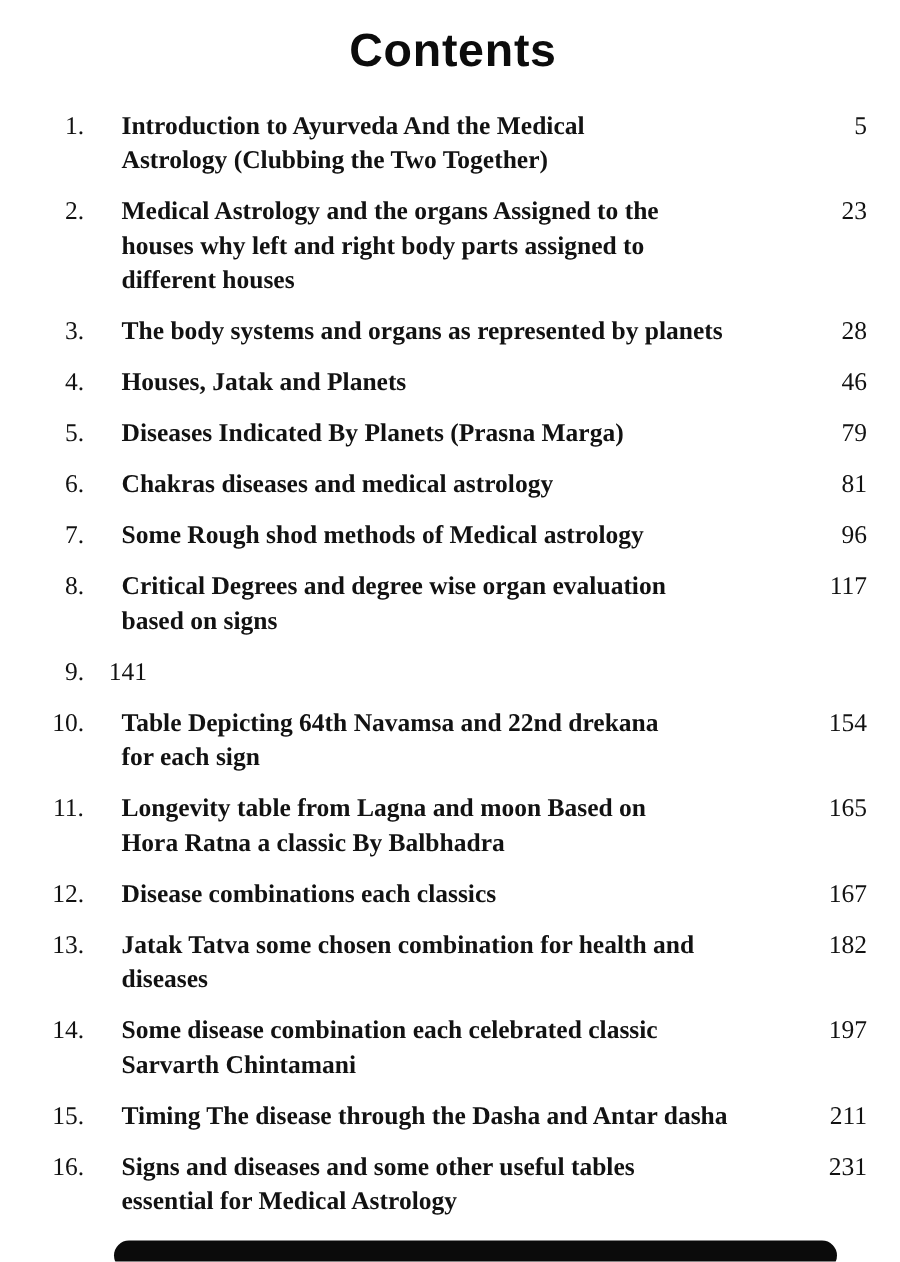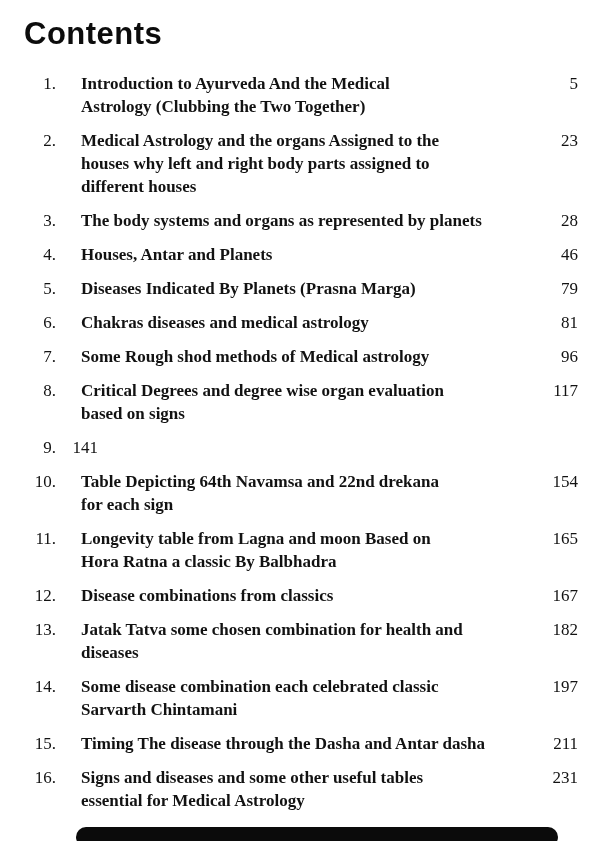--- a/index.html
+++ b/index.html
@@ -16,20 +16,21 @@
     overflow: hidden;
   }
   .page-inner {
     position: relative;
     width: 100%;
     height: 100%;
     box-sizing: border-box;
     padding: 10px 20px 0 24px;
   }
   .contents-title {
+    text-align: center;
     font-family: "Liberation Sans", sans-serif;
     font-weight: bold;
     font-size: 31px;
     letter-spacing: 0.5px;
     margin: 6px 0 20px 0;
     color: #0c0c0c;
   }
   .toc-list {
     padding: 0 2px;
   }
@@ -88,21 +89,21 @@
 different houses</span>
     <span class="toc-page">23</span>
   </div>
       <div class="toc-row">
     <span class="toc-num">3.</span>
     <span class="toc-title">The body systems and organs as represented by planets</span>
     <span class="toc-page">28</span>
   </div>
       <div class="toc-row">
     <span class="toc-num">4.</span>
-    <span class="toc-title">Houses, Antar and Planets</span>
+    <span class="toc-title">Houses, Jatak and Planets</span>
     <span class="toc-page">46</span>
   </div>
       <div class="toc-row">
     <span class="toc-num">5.</span>
     <span class="toc-title">Diseases Indicated By Planets (Prasna Marga)</span>
     <span class="toc-page">79</span>
   </div>
       <div class="toc-row">
     <span class="toc-num">6.</span>
     <span class="toc-title">Chakras diseases and medical astrology</span>
@@ -130,21 +131,21 @@
     <span class="toc-page">154</span>
   </div>
       <div class="toc-row">
     <span class="toc-num">11.</span>
     <span class="toc-title">Longevity table from Lagna and moon Based on
 Hora Ratna  a classic By Balbhadra</span>
     <span class="toc-page">165</span>
   </div>
       <div class="toc-row">
     <span class="toc-num">12.</span>
-    <span class="toc-title">Disease combinations from classics</span>
+    <span class="toc-title">Disease combinations each classics</span>
     <span class="toc-page">167</span>
   </div>
       <div class="toc-row">
     <span class="toc-num">13.</span>
     <span class="toc-title">Jatak Tatva some chosen combination for health and
 diseases</span>
     <span class="toc-page">182</span>
   </div>
       <div class="toc-row">
     <span class="toc-num">14.</span>

